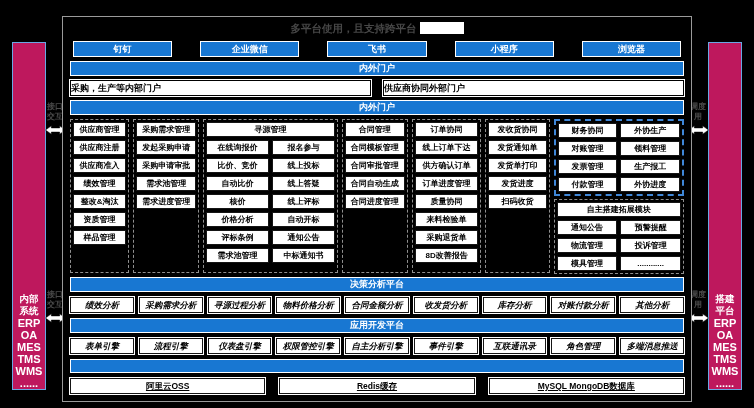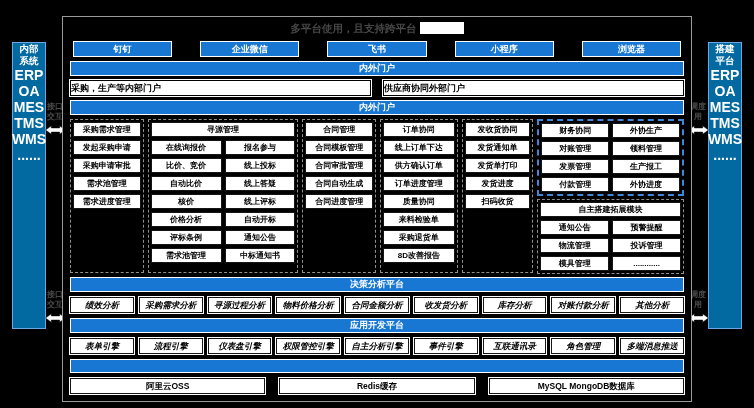--- a/index.html
+++ b/index.html
@@ -4,29 +4,29 @@
 <style>
   html,body{margin:0;padding:0;}
   body{
     width:754px;height:408px;overflow:hidden;background:#000;
     font-family:"Liberation Sans","DejaVu Sans",sans-serif;
   }
   #stage{position:relative;width:754px;height:408px;background:#000;}
 
   
   .side-panel{
-    position:absolute;top:42px;width:34px;height:287px;
-    background:#0369a1;border:1px solid #6aa7e4;box-sizing:border-box;
-    display:flex;flex-direction:column;align-items:center;justify-content:flex-start;
+    position:absolute;top:42px;width:34px;height:348px;
+    background:#be185d;border:1px solid #6aa7e4;box-sizing:border-box;
+    display:flex;flex-direction:column;align-items:center;justify-content:flex-end;
     color:#fff;font-weight:bold;
   }
   #left-panel{left:12px;}
   #right-panel{left:708px;}
   .panel-title{font-size:9.5px;text-align:center;line-height:1.25;width:22px;}
-  .panel-item{font-size:14px;letter-spacing:0;}
+  .panel-item{font-size:11px;letter-spacing:0;}
 
   
   .arrow-group{position:absolute;width:24px;display:flex;flex-direction:column;align-items:center;gap:1px;}
   .arrow-label{color:#4a4a4a;font-size:8px;font-weight:bold;text-align:center;line-height:1.3;width:18px;word-break:break-all;}
   .dbl-arrow{width:21px;height:12px;display:block;}
 
   
   #central{
     position:absolute;left:62px;top:16px;width:630px;height:386px;
     background:#000;border:1px solid #9a9a9a;box-sizing:border-box;
@@ -78,21 +78,21 @@
   }
   .wide{grid-column:1/3;}
 
   .row9{display:flex;gap:5px;flex:0 0 auto;padding:1px 0;}
   .row9 .wbox{flex:1;font-style:italic;}
   .wbox{
     background:#fff;border:1px solid #151515;box-shadow:0 0 0 1px #fff;
     height:14px;line-height:14px;font-size:8.5px;font-weight:bold;color:#000;
     text-align:center;white-space:nowrap;overflow:hidden;min-width:0;
   }
-  .infra-row{display:flex;gap:14px;flex:0 0 auto;padding:1px 0;}
+  .infra-row{display:flex;gap:14px;flex:0 0 auto;padding:1px 0;text-decoration:underline;}
   .infra-row .wbox{flex:1;}
 </style>
 </head>
 <body>
 
 <div id="stage">
 
   <aside class="side-panel" id="left-panel">
     <div class="panel-title">内部系统</div>
     <div style="display:contents" id="left-items"><div class="panel-item">ERP</div><div class="panel-item">OA</div><div class="panel-item">MES</div><div class="panel-item">TMS</div><div class="panel-item">WMS</div><div class="panel-item">......</div></div>
@@ -144,20 +144,29 @@
     <div class="blue-bar">内外门户</div>
 
     <div class="portal-row" id="portal-row">
         <div class="portal-box">采购，生产等内部门户</div>
         <div class="portal-box">供应商协同外部门户</div>
       </div>
 
     <div class="blue-bar">内外门户</div>
 
     <div class="grid" id="module-grid">
+        <div class="mcol" style="flex-grow: 62; flex-basis: 0px;">
+          <div class="mbox">供应商管理</div>
+          <div class="mbox">供应商注册</div>
+          <div class="mbox">供应商准入</div>
+          <div class="mbox">绩效管理</div>
+          <div class="mbox">整改&amp;淘汰</div>
+          <div class="mbox">资质管理</div>
+          <div class="mbox">样品管理</div>
+        </div>
         <div class="mcol" style="flex-grow: 70; flex-basis: 0px;">
           <div class="mbox">采购需求管理</div>
           <div class="mbox">发起采购申请</div>
           <div class="mbox">采购申请审批</div>
           <div class="mbox">需求池管理</div>
           <div class="mbox">需求进度管理</div>
         </div>
         <div class="mcol" style="flex-grow: 150; flex-basis: 0px;">
           <div class="mbox">寻源管理</div>
           <div class="subrow">

